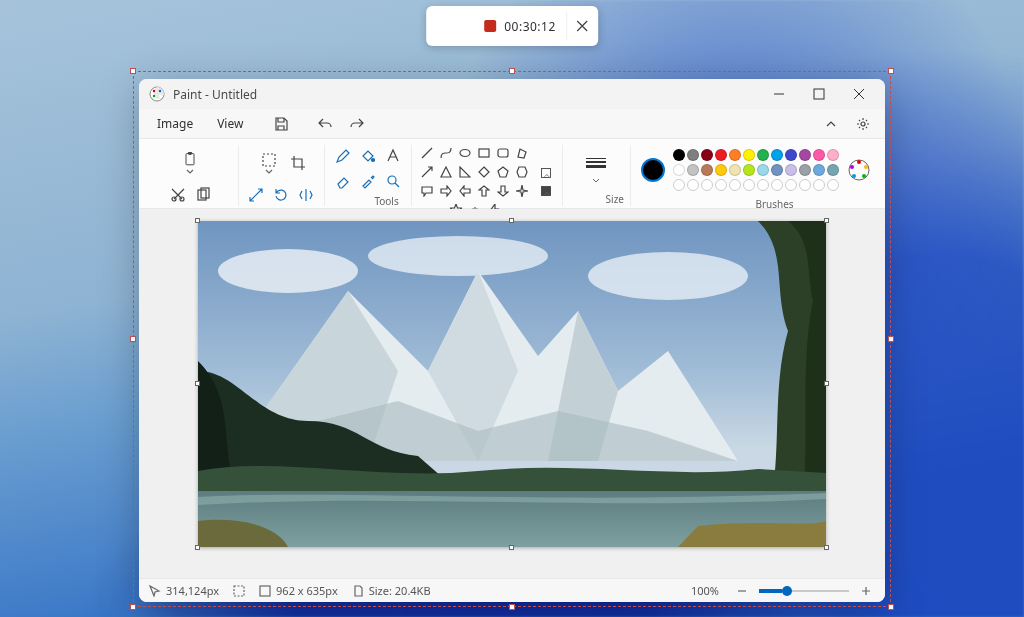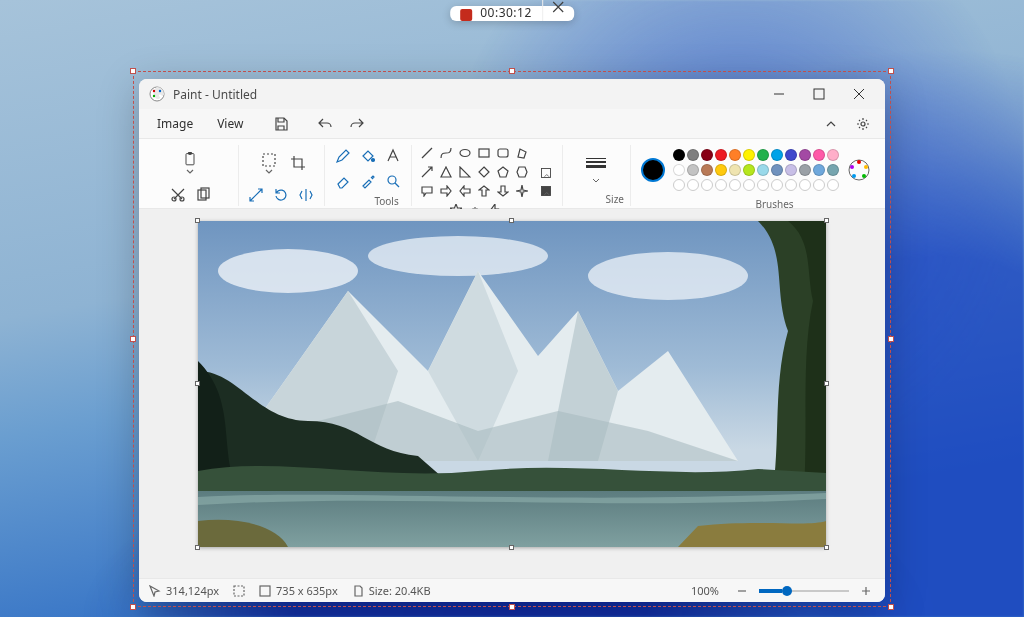--- a/index.html
+++ b/index.html
@@ -16,22 +16,22 @@
   background:
     radial-gradient(circle at 72% 30%, rgba(30,70,200,.45) 0 10%, transparent 34%),
     radial-gradient(circle at 46% 95%, rgba(15,40,160,.85) 0 22%, transparent 42%),
     radial-gradient(circle at 92% 72%, rgba(20,60,190,.7) 0 18%, transparent 38%),
     radial-gradient(ellipse 60% 40% at 50% 100%, rgba(10,30,140,.55), transparent 70%);
   filter: blur(1px);
 }
 
 .rec {
   position: absolute; top: 6px; left: 50%; transform: translateX(-50%);
-  background: #fff; border-radius: 6px; display: flex; align-items: flex-end;
-  height: 15px; box-shadow: 0 2px 8px rgba(0,0,0,.2);
+  background: #fff; border-radius: 6px; display: flex; align-items: center;
+  height: 40px; box-shadow: 0 2px 8px rgba(0,0,0,.2); padding-left: 48px;
 }
 .rec .sq { width: 12px; height: 12px; background: #c42b1c; border-radius: 2px; margin: 0 8px 0 10px; }
 .rec .time { font-size: 12px; padding-right: 10px; letter-spacing: .5px; }
 .rec .x { width: 32px; height: 28px; display:flex;align-items:center;justify-content:center; border-left:1px solid #eee; cursor:pointer;}
 .rec .x svg{width:12px;height:12px;}
 
 .sel {
   position:absolute; left:133px; top:71px; width:758px; height:536px;
   border:1px dashed #c0504d; pointer-events:none;
 }
@@ -544,21 +544,21 @@
     </div>
     <div class="cell">
       <svg viewBox="0 0 12 12">
           <rect x="1" y="1" width="10" height="10" stroke-dasharray="2 1.5"></rect>
         </svg>
     </div>
     <div class="cell">
       <svg viewBox="0 0 12 12">
           <rect x="1" y="1" width="10" height="10"></rect>
         </svg>
-      <span>735  x  635px</span>
+      <span>962  x  635px</span>
     </div>
     <div class="cell">
       <svg viewBox="0 0 12 12">
           <path d="M3 1h5l2 2v8H3z"></path>
         </svg>
       <span>Size: 20.4KB</span>
     </div>
     <div class="spacer"></div>
     <div class="cell">
         <span>100%</span>

